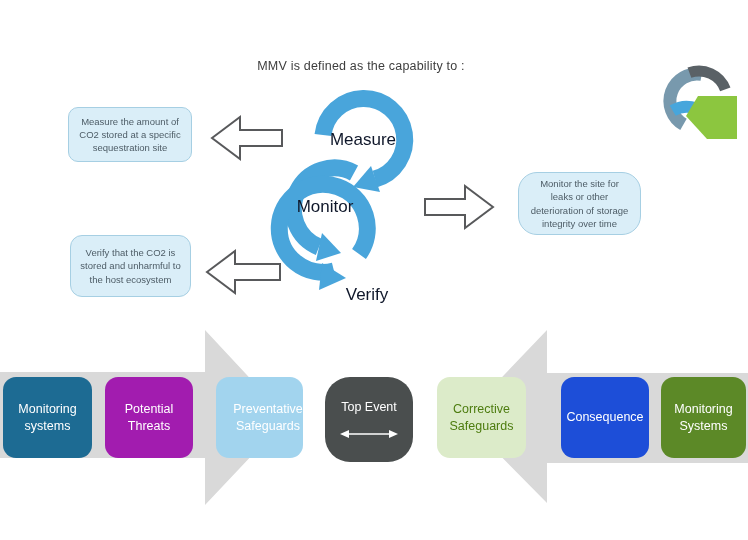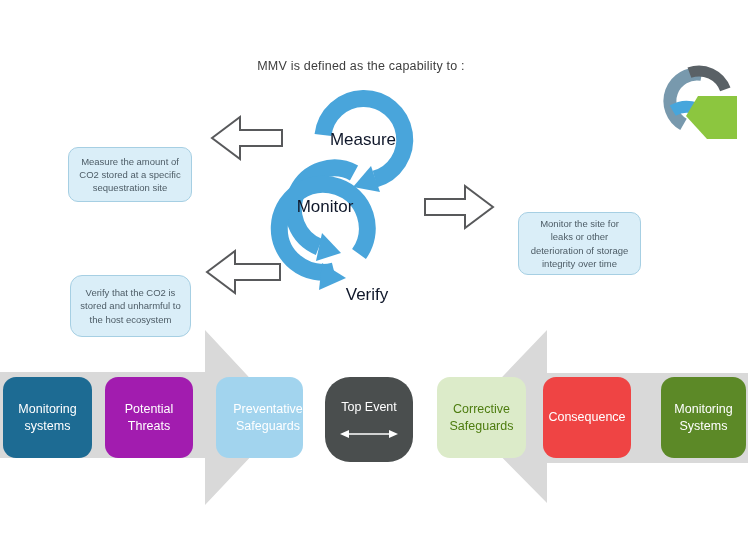--- a/index.html
+++ b/index.html
@@ -14,36 +14,36 @@
   }
   .ring-label{
     position:absolute;width:96px;text-align:center;color:#0f172a;font-size:17px;
   }
   .rl-measure{left:315px;top:130px;}
   .rl-monitor{left:277px;top:197px;}
   .rl-verify{left:319px;top:285px;}
   .callout{
     position:absolute;background:#daeef8;border:1.5px solid #a6cfe3;border-radius:10px;
     color:#4d5c66;font-size:9.5px;line-height:1.4;display:flex;align-items:center;
-    justify-content:center;text-align:center;padding:4px 9px;box-sizing:border-box;margin-top:40px;
+    justify-content:center;text-align:center;padding:4px 9px;box-sizing:border-box;
   }
   .co-measure{left:68px;top:107px;width:124px;height:55px;}
-  .co-monitor{left:518px;top:172px;width:123px;height:63px;}
+  .co-monitor{left:518px;top:172px;width:123px;height:63px;border-radius:19px;}
   .co-verify{left:70px;top:235px;width:121px;height:62px;border-radius:12px;}
   .bt{
     position:absolute;top:377px;height:81px;border-radius:13px;display:flex;
     align-items:center;justify-content:center;text-align:center;color:#ffffff;
     font-size:12.5px;line-height:1.3;padding:0 6px;box-sizing:border-box;
   }
   .bt0{left:3px;width:89px;background:#1d6b93;}
   .bt1{left:105px;width:88px;background:#a21caf;}
   .bt2{left:216px;width:87px;background:#a2d4ee;padding-left:23px;}
   .bt3{left:325px;width:88px;height:85px;background:#4a4e4e;flex-direction:column;gap:13px;border-radius:25px;}
   .bt4{left:437px;width:89px;background:#dcebc9;color:#4d7c0f;}
-  .bt5{left:543px;width:88px;background:#ef4444;}
+  .bt5{left:561px;width:88px;background:#1d4ed8;}
   .bt6{left:661px;width:85px;background:#5c8927;}
 </style>
 </head>
 <body>
 
 <div class="stage">
 
   <svg class="layer" width="748" height="540" viewBox="0 0 748 540">
 
     <path d="M0,372 H205 V330 L287,418 L205,505 V458 H0 Z" fill="#d9d9d9"></path>

